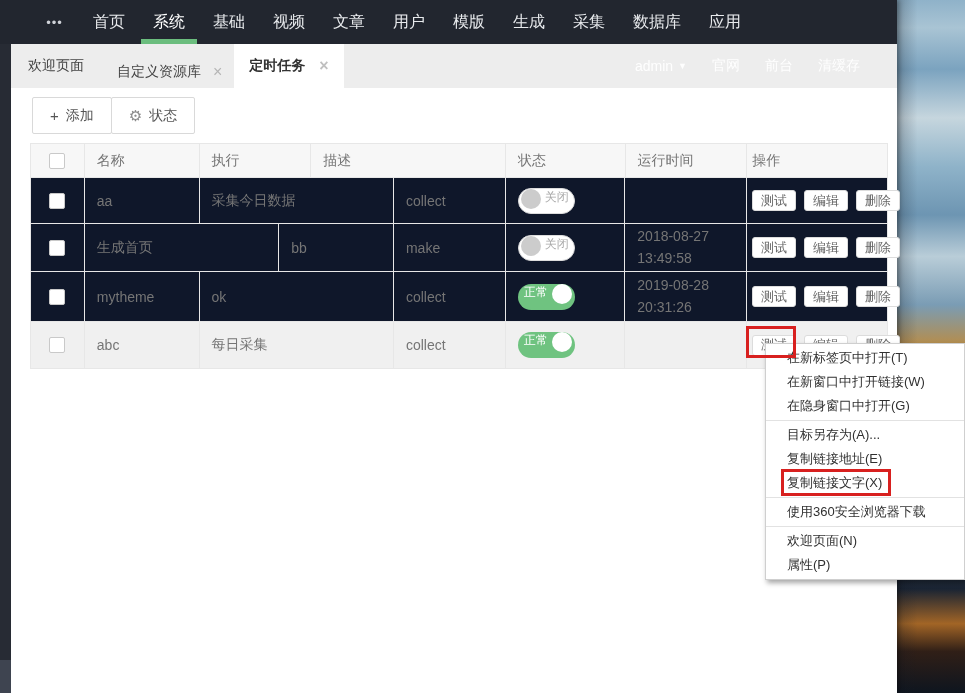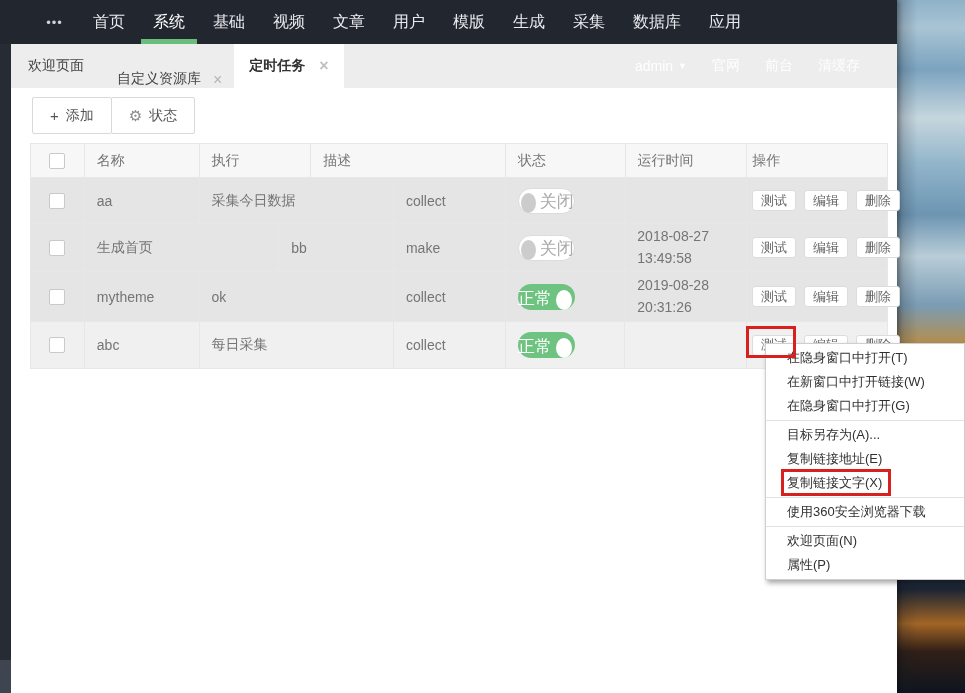--- a/index.html
+++ b/index.html
@@ -31,58 +31,58 @@
               height:5px; background:#6bbd7e; }
 
   
   .side-strip { position:absolute; left:0; top:44px; width:11px; height:649px; background:#272b34; }
   .side-strip .strip-foot { position:absolute; bottom:0; left:0; width:11px; height:33px; background:#3e4450; }
 
   
   .tabbar { margin-left:11px; height:44px; background:#ededed; display:flex; align-items:stretch; position:relative; }
   .tab { display:flex; align-items:center; font-size:14px; color:#444; cursor:pointer; white-space:nowrap; }
   .tab-welcome { padding:16px 17px;font-family:Liberation Mono, monospace; }
-  .tab-mid { padding:12px 12px 0 16px;align-items:flex-end; }
+  .tab-mid { padding:12px 12px 0 16px; }
   .tab.active { background:#fff; color:#333; padding:0 15px;font-weight:bold; }
   .tab-close { margin-left:12px; color:#b5b5b5; font-size:16px; line-height:1; cursor:pointer; }
   .tab.active .tab-close { margin-left:14px; color:#c0c0c0; }
   .tabbar-right { position:absolute; right:37px; top:0; height:44px; display:flex; align-items:center;
                   gap:25px; color:rgba(255,255,255,.95); font-size:14px; }
   .tr-item { display:flex; align-items:center; gap:5px; cursor:pointer; white-space:nowrap; }
   .caret { font-size:9px; }
 
   
   .content { margin-left:11px; background:#fff; height:605px; }
   .toolbar { padding:9px 0 0 21px; display:flex; }
   .btn-tool { height:37px; padding:0 17px; background:#fff; border:1px solid #d9d9d9;
               display:inline-flex; align-items:center; gap:7px; font-size:14px; color:#555;
               cursor:pointer; border-radius:2px; }
   .btn-tool + .btn-tool { margin-left:-1px; }
   .tool-ic { font-size:15px; color:#555; }
   .gear { font-size:15px; color:#8a8a8a; }
 
   
   .table { margin:9px 0 0 19px; width:858px; border:1px solid #e7e7e7; font-size:14px; }
-  .t-row { display:flex; align-items:stretch; border-top:1px solid #e7e7e7; background:#e5e5e5; }
+  .t-row { display:flex; align-items:stretch; border-top:1px solid #e7e7e7; background:#0f172a; }
   .t-row:first-child { border-top:none; }
   .t-head { background:#f7f7f7; color:#8a8a8a; height:33px; }
   .t-head .cell { display:flex; align-items:center; }
   .cell { padding-left:12px; border-left:1px solid #e7e7e7; display:flex; align-items:center; color:#757575; }
   .cell:first-child { border-left:none; }
   .c-check { width:53px; justify-content:center; padding-left:0; }
   .c-name { width:115px; }
   .c-desc { width:195px; }
   .c-exec { width:112px; }
   .c-status { width:120px; }
   .c-time { width:122px; line-height:1.55; padding-right:8px; }
   .c-op { width:141px; padding-left:5px; gap:8px; }
   .r1 { height:46px; } .r2 { height:48px; } .r3 { height:50px; } .r4 { height:47px; background:#f0f0f0; }
   .checkbox { width:16px; height:16px; background:#fff; border:1px solid #c9c9c9; border-radius:2px; cursor:pointer; }
 
-  .toggle { width:57px; height:26px; border-radius:13px; display:flex; align-items:flex-end; font-size:17px; }
+  .toggle { width:57px; height:26px; border-radius:13px; display:flex; align-items:flex-start; font-size:12px; }
   .toggle.off { background:#fff; border:1px solid #dcdcdc; color:#a9a9a9; }
   .toggle.off .knob { width:20px; height:20px; border-radius:50%; background:#ccc; margin:0 4px 0 2px; }
   .toggle.on { background:#6fc380; color:#fff; justify-content:flex-end; }
   .toggle.on .knob { width:20px; height:20px; border-radius:50%; background:#fff; margin:0 3px 0 4px; }
   .toggle .t-label { white-space:nowrap; }
 
   .btn-act { height:21px; padding:0 8px; background:#fff; border:1px solid #dcdcdc; border-radius:3px;
              font-size:13px; color:#666; cursor:pointer; white-space:nowrap; display:inline-flex; align-items:center; }
 
   
@@ -253,21 +253,21 @@
           <button class="btn-act">测试</button>
           <button class="btn-act">编辑</button>
           <button class="btn-act">删除</button>
         </div>
       </div>
     </div>
   </div>
 </div>
 
 <div class="ctx-menu">
-  <div class="ctx-item">在隐身窗口中打开(T)</div>
+  <div class="ctx-item">在新标签页中打开(T)</div>
   <div class="ctx-item">在新窗口中打开链接(W)</div>
   <div class="ctx-item">在隐身窗口中打开(G)</div>
   <div class="ctx-sep"></div>
   <div class="ctx-item">目标另存为(A)...</div>
   <div class="ctx-item">复制链接地址(E)</div>
   <div class="ctx-item">复制链接文字(X)</div>
   <div class="ctx-sep"></div>
   <div class="ctx-item">使用360安全浏览器下载</div>
   <div class="ctx-sep"></div>
   <div class="ctx-item">欢迎页面(N)</div>

